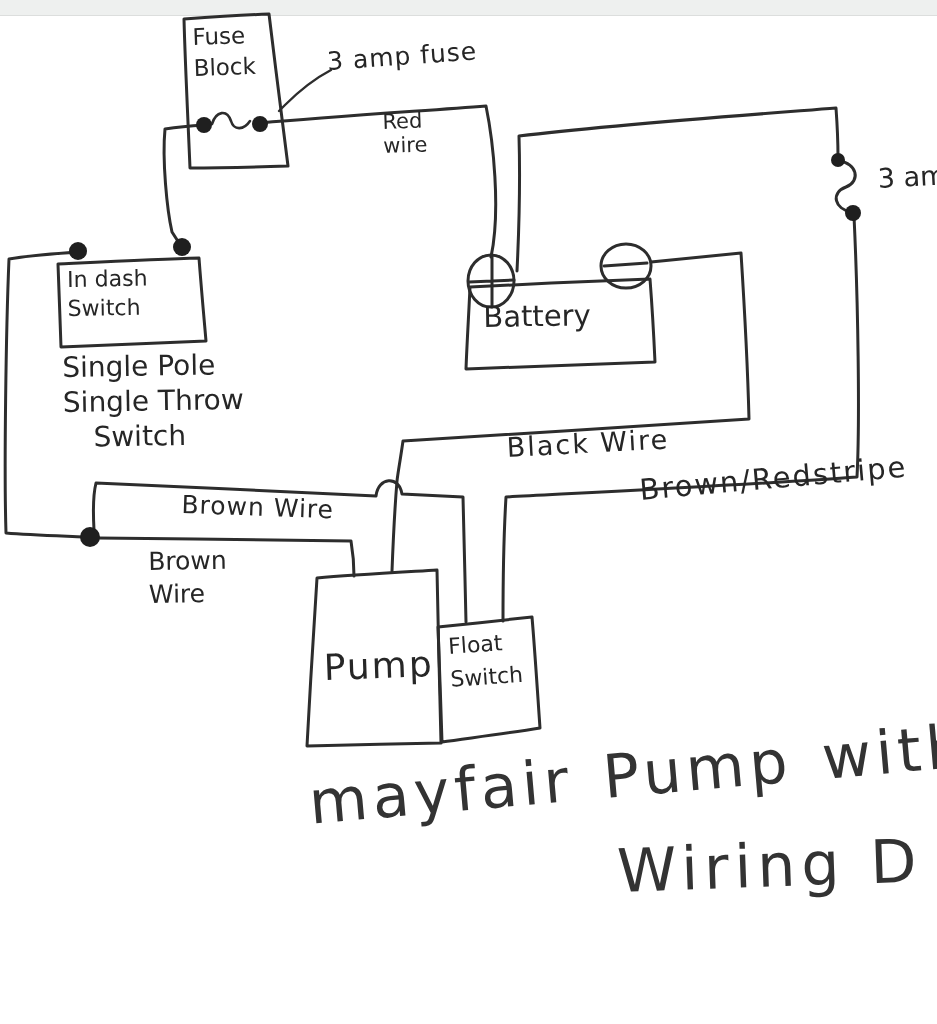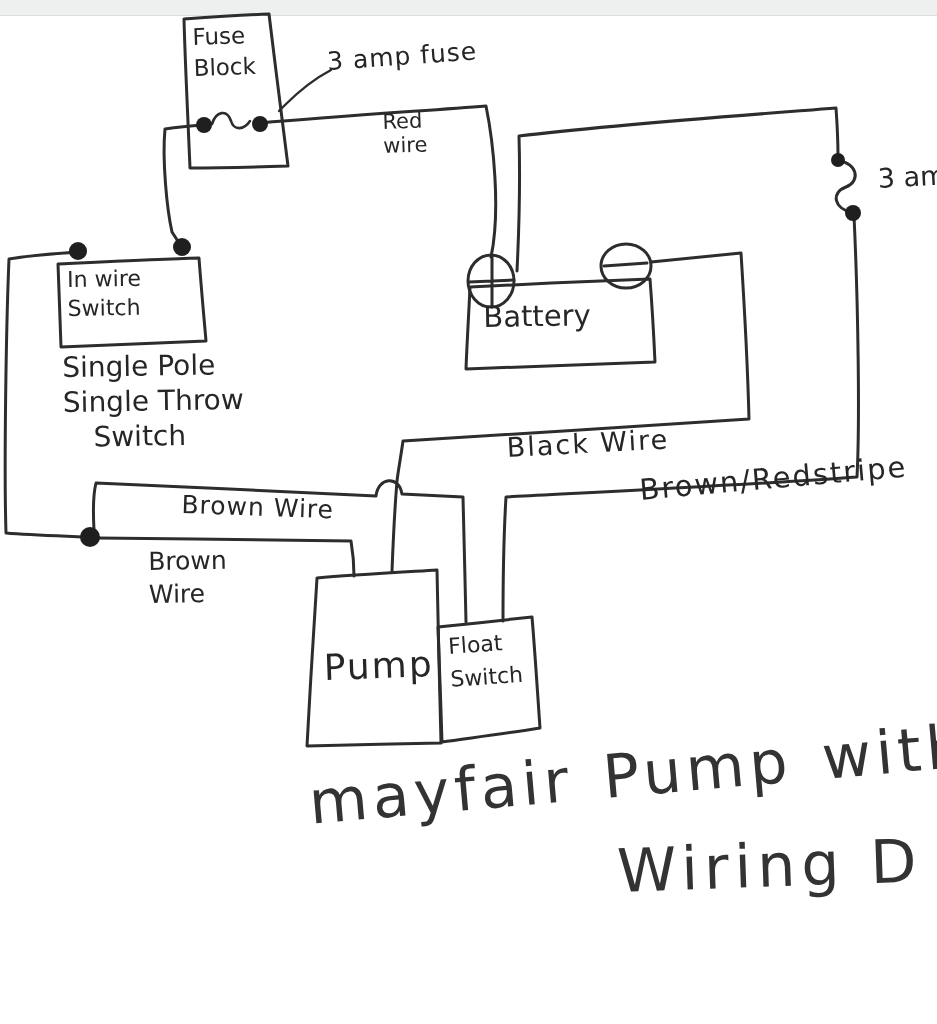--- a/index.html
+++ b/index.html
@@ -100,21 +100,21 @@
   <div class="hand fuse-callout">3 amp fuse</div>
 
   <div class="hand red-wire-label">
     <div>Red</div>
     <div>wire</div>
   </div>
 
   <div class="hand right-fuse-label">3 am</div>
 
   <div class="hand in-dash-label">
-    <div>In wire</div>
+    <div>In dash</div>
     <div>Switch</div>
   </div>
 
   <div class="hand spst-label">
     <div>Single Pole</div>
     <div>Single Throw</div>
     <div class="l3">Switch</div>
   </div>
 
   <div class="hand battery-label">Battery</div>

